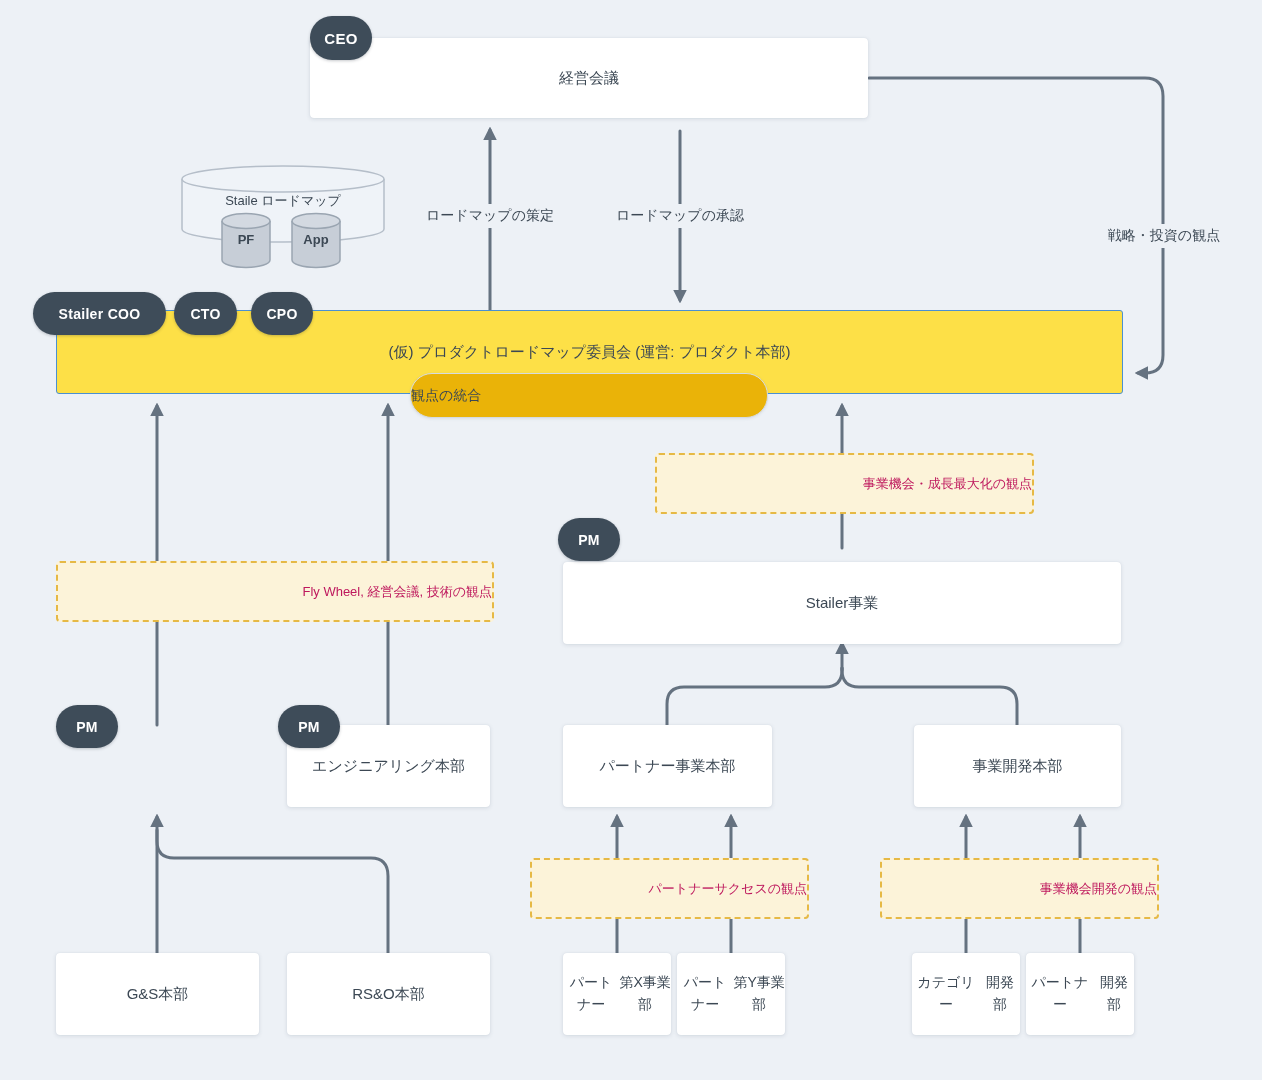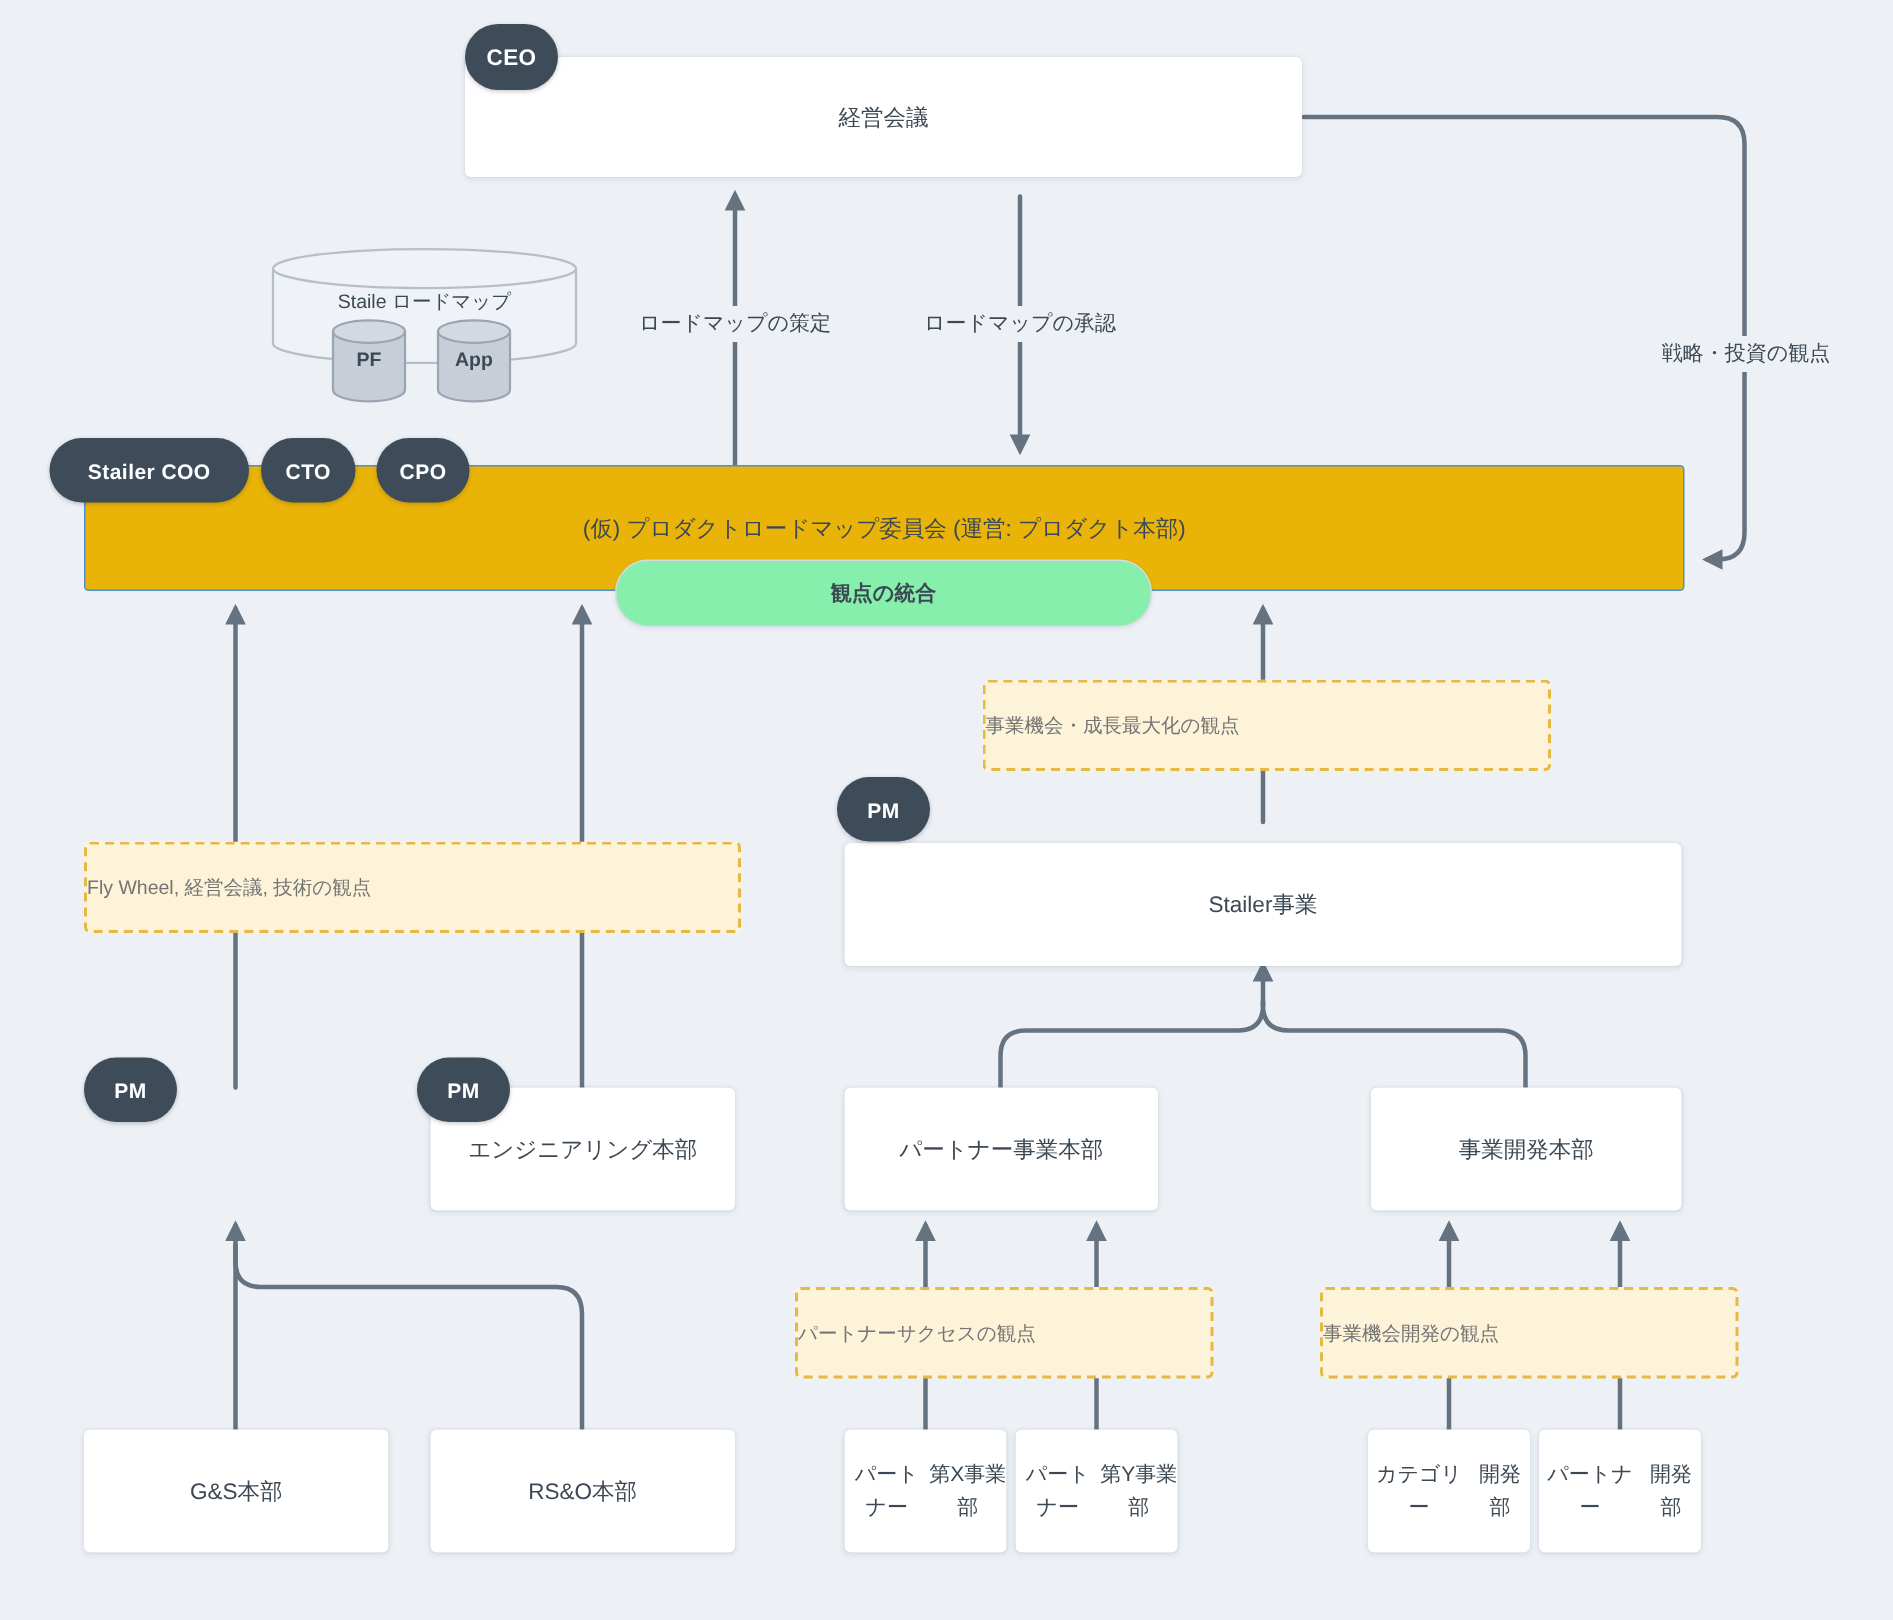--- a/index.html
+++ b/index.html
@@ -17,50 +17,49 @@
   .node{
     background:#ffffff;
     border-radius:4px;
     box-shadow:0 1px 4px rgba(60,80,100,.14), 0 0 1px rgba(60,80,100,.12);
     display:flex;align-items:center;justify-content:center;
     font-size:15px;color:#3c4854;text-align:center;
   }
   .node .two-line{display:flex;flex-direction:row;line-height:1.55;font-size:14px;}
 
   .committee{
-    background:#eab308;
+    background:#fde047;
     border:1.5px solid #4a90d2;
     border-radius:3px;
     display:flex;align-items:center;justify-content:center;
     font-size:15px;
   }
   .pill{
-    background:#86efac;
+    background:#eab308;
     border:1px solid #d5dbe2;
     border-radius:22px;
-    display:flex;align-items:center;justify-content:center;
+    display:flex;align-items:center;
     font-size:14px;
     box-shadow:0 1px 3px rgba(60,80,100,.10);
-    font-weight:bold;
   }
   .badge{
     background:#3e4c59;
     color:#ffffff;
     border-radius:999px;
     display:flex;align-items:center;justify-content:center;
     font-size:14px;font-weight:bold;
     box-shadow:0 1px 3px rgba(30,40,50,.25);
     letter-spacing:.3px;
   }
   .note{
     background:#fcf3d9;
     border:2px dashed #e6b945;
     border-radius:4px;
-    display:flex;align-items:center;justify-content:flex-start;
-    font-size:13px;color:#737373;text-align:center;
+    display:flex;align-items:center;justify-content:flex-end;
+    font-size:13px;color:#be185d;text-align:center;
   }
   .flow-label{
     background:#edf1f6;
     padding:3px 9px;
     font-size:14px;color:#3c4854;white-space:nowrap;
     transform:translateX(-50%);
   }
   .cyl-label{font-size:13px;text-align:center;color:#3c4854;}
   .cyl-label.small{font-weight:600;}
 </style>

